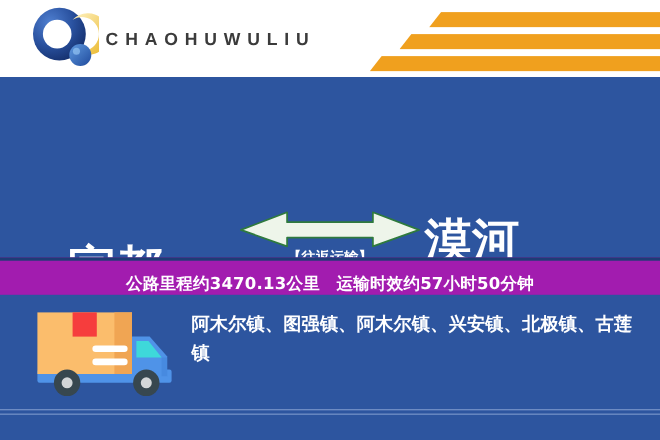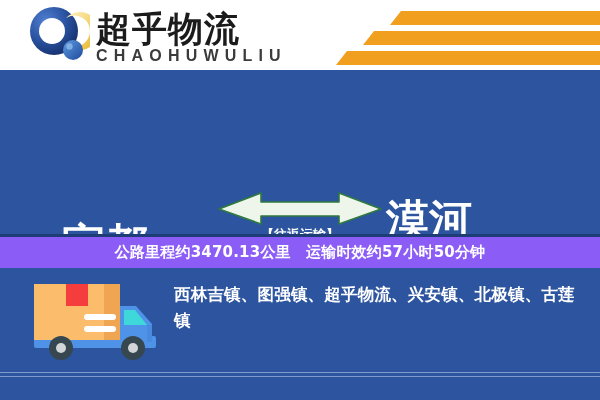--- a/index.html
+++ b/index.html
@@ -149,25 +149,25 @@
     white-space: nowrap;
   }
 
   
   .distance-bar {
     position: absolute;
     left: 0;
     top: 234px;
     width: 600px;
     height: 34px;
-    background: #8b5cf6;
+    background: #a21caf;
     border-top: 3px solid #1e3c75;
     box-sizing: border-box;
     display: flex;
-    align-items: center;
+    align-items: flex-end;
     justify-content: center;
   }
 
   .distance-text {
     font-family: "DejaVu Sans", "Liberation Sans", sans-serif;
     font-size: 15px;
     font-weight: bold;
     color: #ffffff;
     letter-spacing: 0.2px;
     white-space: nowrap;
@@ -243,21 +243,20 @@
           </defs>
           <circle cx="26" cy="25" r="24" fill="url(#gq)"></circle>
           <circle cx="24" cy="25" r="13" fill="#ffffff"></circle>
           <path d="M38 12 A19 19 0 1 1 38 38 A15.5 15.5 0 1 0 38 12 Z" fill="url(#gmoon)"></path>
           <circle cx="45" cy="44" r="10" fill="url(#gdot)"></circle>
           <circle cx="41.5" cy="40.5" r="3.2" fill="#8fc0f0" opacity="0.75"></circle>
         </svg>
       </span>
 
       <span class="logo-brand">
-        <span class="brand-cn">超乎物流</span>
         <span class="brand-en">CHAOHUWULIU</span>
       </span>
 
     </div>
 
     <div class="stripes">
       <div class="stripe s1"></div>
       <div class="stripe s2"></div>
       <div class="stripe s3"></div>
     </div>
@@ -306,20 +305,20 @@
         <rect x="56" y="36" width="32" height="6" rx="3" fill="#ffffff"></rect>
         <rect x="56" y="48" width="32" height="6" rx="3" fill="#ffffff"></rect>
 
         <circle cx="33" cy="70" r="12" fill="#37474f"></circle>
         <circle cx="33" cy="70" r="5" fill="#d3d6d8"></circle>
         <circle cx="105" cy="70" r="12" fill="#37474f"></circle>
         <circle cx="105" cy="70" r="5" fill="#d3d6d8"></circle>
       </svg>
     </span>
 
-    <div class="coverage-text">西林吉镇、图强镇、超乎物流、兴安镇、北极镇、古莲镇</div>
+    <div class="coverage-text">阿木尔镇、图强镇、阿木尔镇、兴安镇、北极镇、古莲镇</div>
 
   </div>
 
   <div class="divider d1"></div>
   <div class="divider d2"></div>
 
 </div>
 
 </body></html>

